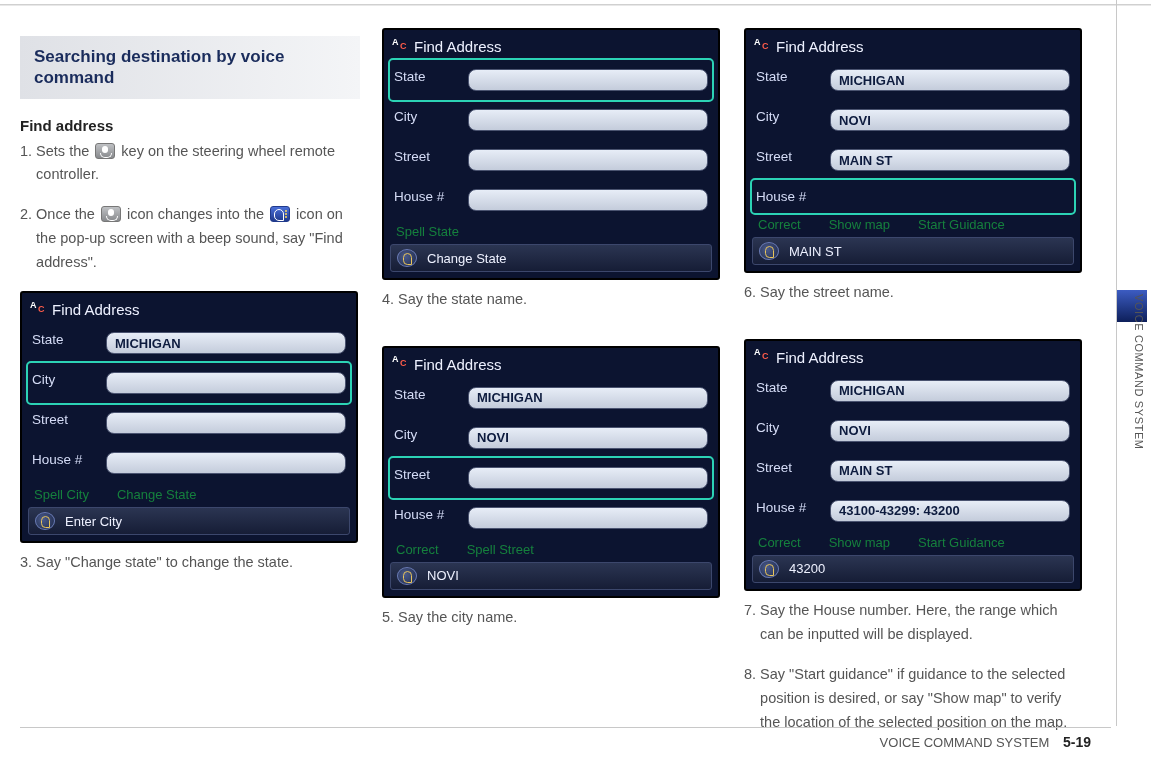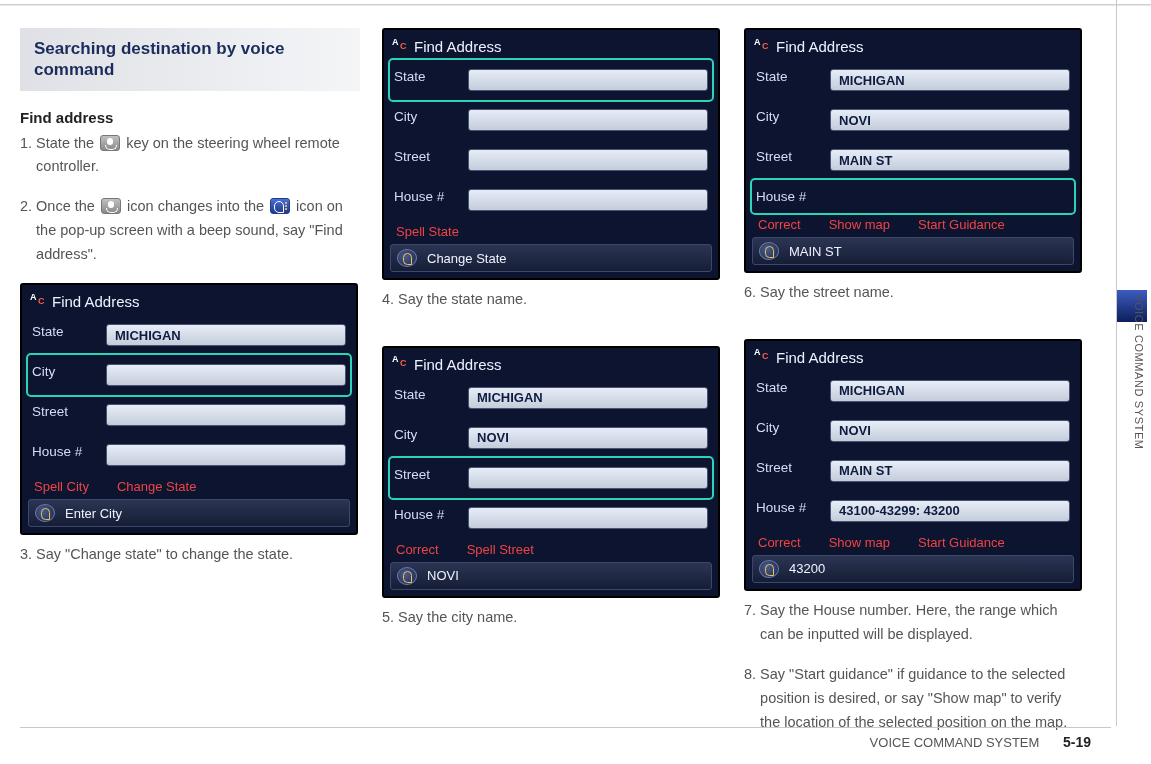--- a/index.html
+++ b/index.html
@@ -35,20 +35,21 @@
     flex-direction: column;
   }
   .section-heading {
     background: linear-gradient(to right, #dfe1e6 0%, #f4f5f7 100%);
     font-weight: 700;
     font-size: 17px;
     color: #1a2c5c;
     padding: 10px 14px;
     line-height: 1.25;
     margin-bottom: 18px;
+    margin-top: 8px;
   }
   .sub-heading {
     font-weight: 700;
     font-size: 15px;
     color: #222;
     margin-bottom: 6px;
   }
   .intro-text {
     font-size: 14.5px;
     color: #555;
@@ -152,34 +153,34 @@
   .nav-row.active { outline: 2px solid #2cd3b5; border-radius: 3px; }
   .nav-label {
     flex: 0 0 66px;
     color: #d5dcf6;
     font-size: 13.5px;
   }
   .nav-field {
     flex: 1 1 auto;
     height: 22px;
     background: linear-gradient(#e7edf7,#c4ccdb);
-    border-radius: 3px;
+    border-radius: 8px;
     border: 1px solid #4a5370;
     color: #0d1b3e;
     font-weight: 700;
     font-size: 13px;
     padding: 2px 8px;
     display:flex;align-items:center;
   }
   .cmd-row {
     display:flex;
     gap: 28px;
     padding: 4px 6px 2px;
     font-size: 13px;
-    color: #ef4444;
+    color: #15803d;
   }
   .status-bar {
     margin-top: 3px;
     background: linear-gradient(#2b3552,#161d36);
     border: 1px solid #3c476c;
     border-radius: 3px;
     padding: 4px 6px;
     display:flex; align-items:center; gap:10px;
     color:#eef1ff;
     font-size:13px;
@@ -224,21 +225,21 @@
     width:1px; background:#c8c8c8;
   }
   
   .footer {
     position: absolute;
     right: 60px;
     bottom: 14px;
     font-size: 13px;
     color: #555;
   }
-  .footer .pg { font-weight:700; color:#222; margin-left:20px; font-size:14px; }
+  .footer .pg { font-weight:700; color:#222; margin-left:10px; font-size:14px; }
   .bottom-rule{
     position:absolute;
     left:20px; right:40px; bottom:36px;
     height:1px; background:#c8c8c8;
   }
   
   .gap-18 { height: 18px; }
 </style>
 </head>
 <body>
@@ -252,21 +253,21 @@
   <div class="columns">
 
     <div class="col">
       <div class="section-heading">Searching destination by voice command</div>
 
       <div class="sub-heading">Find address</div>
 
       <div class="step">
         <span class="num">1.</span>
         <span class="txt">
-          <span>State the</span>
+          <span>Sets the</span>
           <span class="inline-icon voice"></span>
           <span>key on the steering wheel remote controller.</span>
         </span>
       </div>
 
       <div class="step">
         <span class="num">2.</span>
         <span class="txt">
           <span>Once the</span>
           <span class="inline-icon voice"></span>

